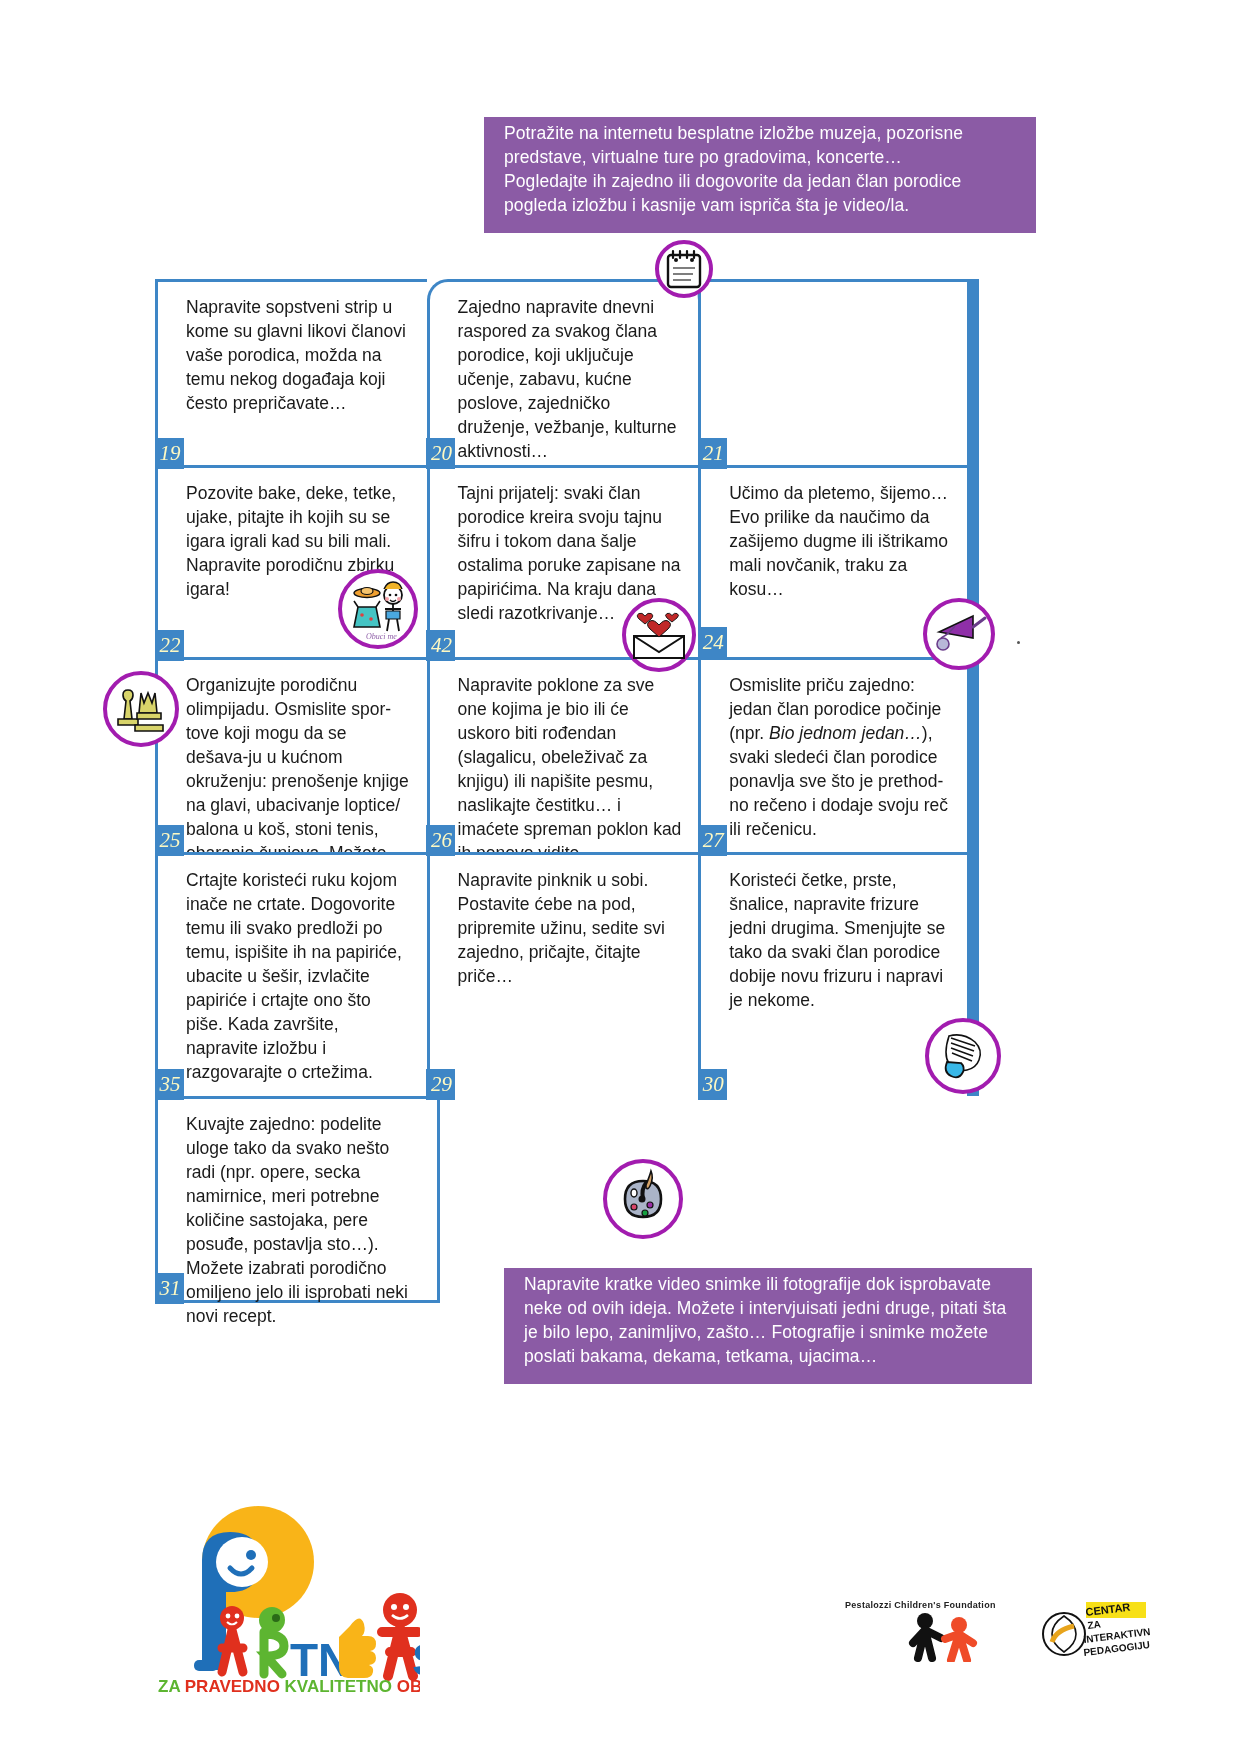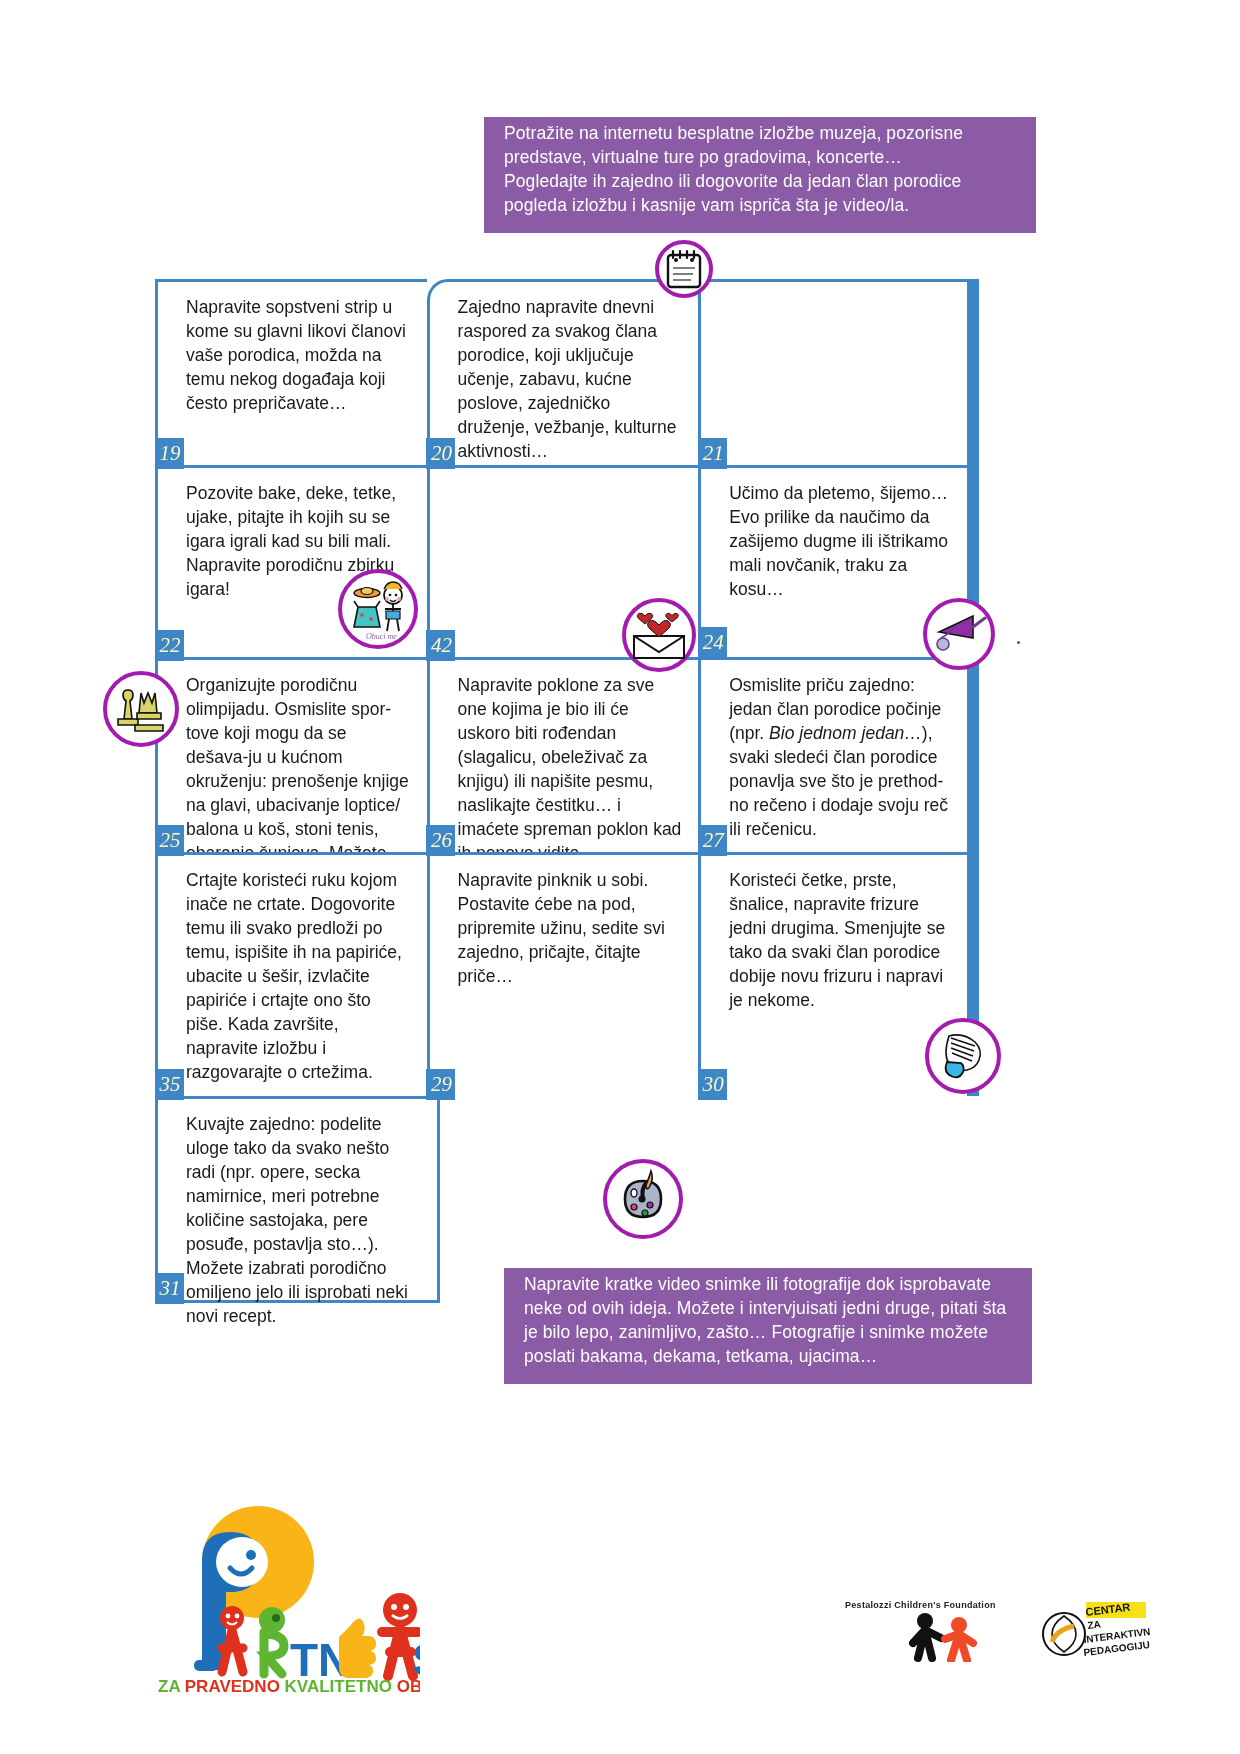--- a/index.html
+++ b/index.html
@@ -142,20 +142,21 @@
       <div class="num">21</div>
     </div>
   </div>
 
   <div class="gridrow">
     <div class="cell" style="height:192px;">
       <div class="cell-text">Pozovite bake, deke, tetke, ujake, pitajte ih kojih su se igara igrali kad su bili mali. Napravite porodičnu zbirku igara!</div>
       <div class="num">22</div>
     </div>
     <div class="cell" style="height:192px;">
+      <div class="cell-text">Tajni prijatelj: svaki član porodice kreira svoju tajnu šifru i tokom dana šalje ostalima poruke zapisane na papirićima. Na kraju dana sledi razotkrivanje…</div>
       <div class="num">42</div>
     </div>
     <div class="cell" style="height:189px;">
       <div class="cell-text">Učimo da pletemo, šijemo…
 Evo prilike da naučimo da zašijemo dugme ili ištrikamo mali novčanik, traku za kosu…</div>
       <div class="num">24</div>
     </div>
   </div>
 
   <div class="gridrow">

